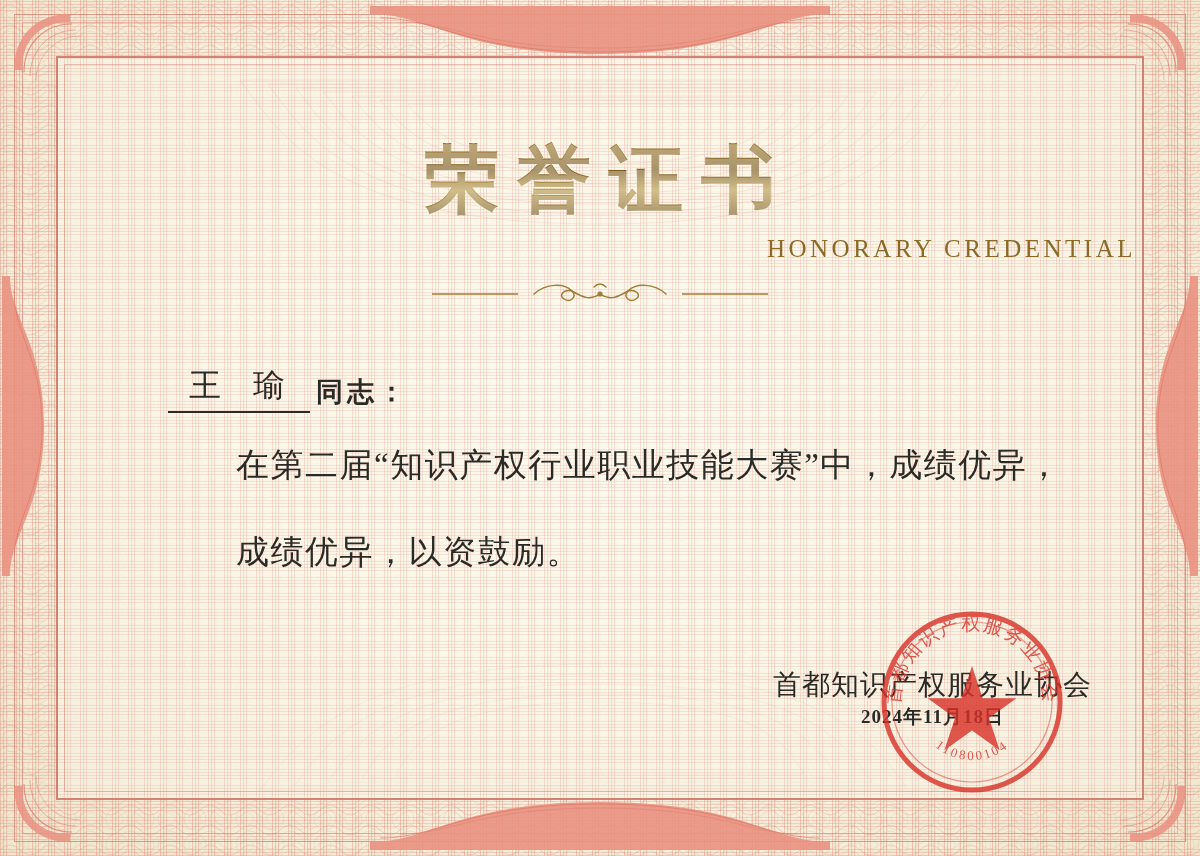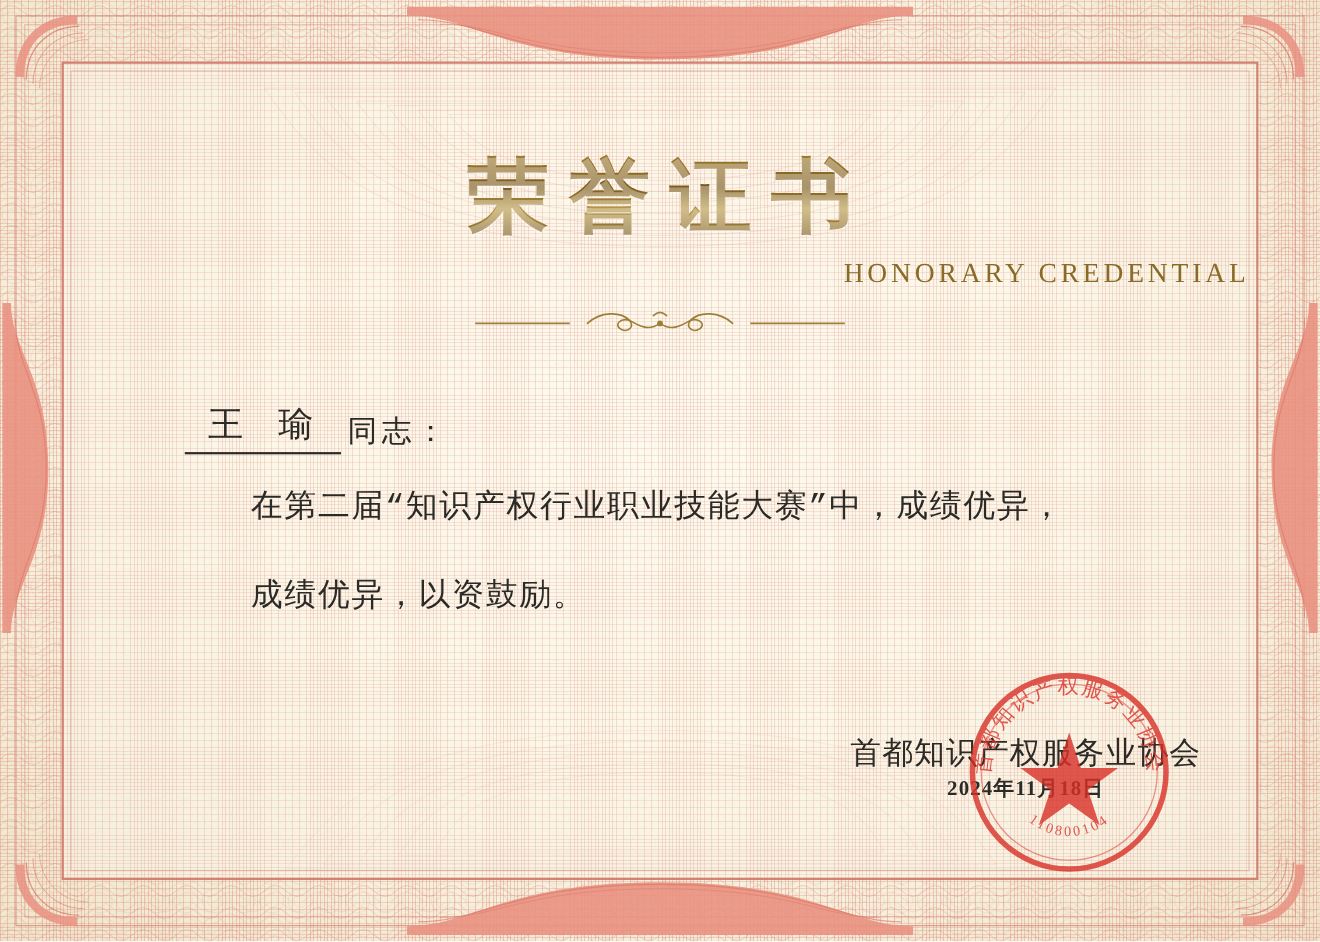--- a/index.html
+++ b/index.html
@@ -154,31 +154,31 @@
     min-width: 126px;
     text-align: center;
     letter-spacing: 12px;
     padding: 0 4px 3px 12px;
     border-bottom: 2px solid #2b2a26;
     font-size: 32px;
   }
   .recipient-suffix {
     letter-spacing: 4px;
     padding-bottom: 3px;
+    font-weight: bold;
   }
 
   .para {
-    font-size: 29px;
+    font-size: 33px;
     line-height: 1.62;
     letter-spacing: 1.5px;
     margin-top: 26px;
     padding-left: 80px;
     padding-right: 28px;
     text-align: justify;
-    font-family: Liberation Mono, monospace;
   }
   .para.indent { text-indent: 2em; }
   .para.second { margin-top: 0; padding-left: 36px; }
   .para.third { margin-top: 34px; }
 
   
   .sign-block {
     position: absolute;
     right: 44px;
     bottom: 62px;

